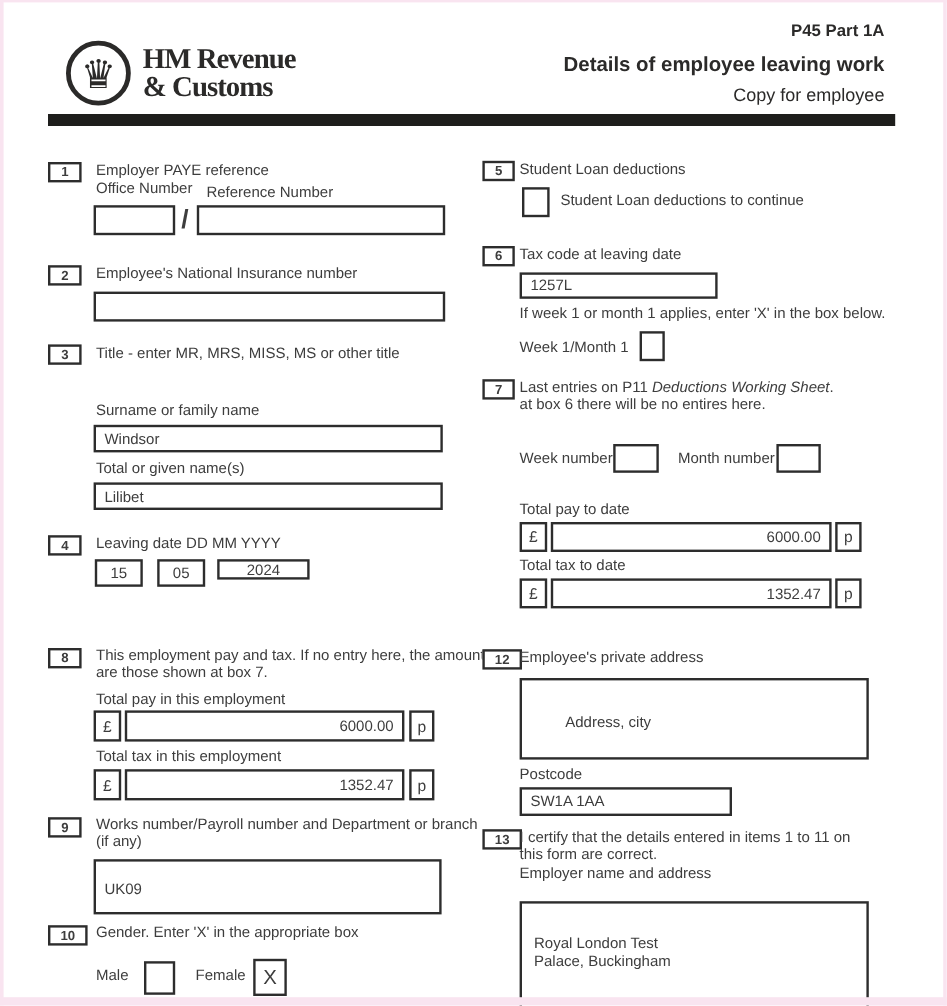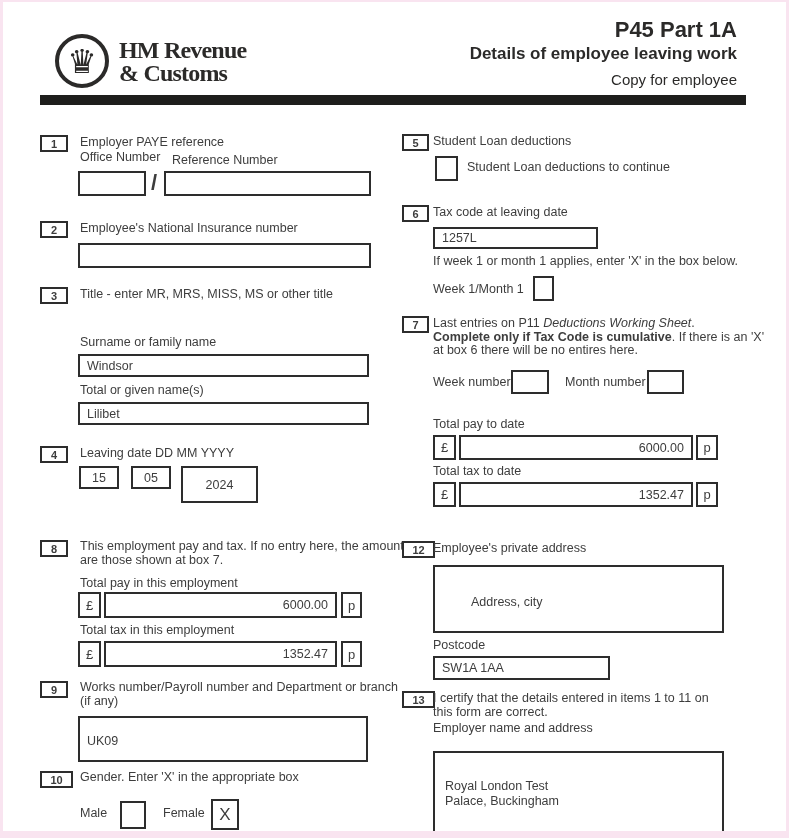--- a/index.html
+++ b/index.html
@@ -27,21 +27,21 @@
     border:4px solid #2b2a29; border-radius:50%;
     display:flex; align-items:center; justify-content:center;
   }
   .logo-ring span { font-size:33px; line-height:33px; color:#2b2a29; }
   .logo-text {
     position:absolute; left:119px; top:39px;
     font-size:24px; font-weight:bold; letter-spacing:-0.8px;
     line-height:23px; color:#2b2a29;font-family:Liberation Serif, serif;
   }
   .hdr-right { position:absolute; right:52px; text-align:right; color:#2b2a29; }
-  .hdr-title    { top:17px; font-size:22px; font-weight:bold; }
+  .hdr-title    { top:17px; font-size:14px; font-weight:bold; }
   .hdr-subtitle { top:44px; font-size:17px; font-weight:bold; }
   .hdr-copy     { top:71px; font-size:15px; font-weight:normal; }
   .black-bar { position:absolute; left:40px; top:95px; width:706px; height:10px; background:#1e1e1c; }
 
   
   .badge {
     position:absolute; border:2px solid #2d2d2d; background:#fff;
     font-size:11px; font-weight:bold; text-align:center;
     display:flex; align-items:center; justify-content:center;
     width:28px; height:17px; color:#3d3d3d;
@@ -104,21 +104,21 @@
   <div class="lbl" style="left:80px; top:288px;">Title - enter MR, MRS, MISS, MS or other title</div>
   <div class="lbl" style="left:80px; top:336px;">Surname or family name</div>
   <div class="inp" style="left:78px; top:354px; width:291px; height:23px;">Windsor</div>
   <div class="lbl" style="left:80px; top:384px;">Total or given name(s)</div>
   <div class="inp" style="left:78px; top:402px; width:291px; height:23px;">Lilibet</div>
 
   <div class="badge" style="left:40px; top:446px;">4</div>
   <div class="lbl" style="left:80px; top:447px;">Leaving date DD MM YYYY</div>
   <div class="inp center" style="left:79px; top:466px; width:40px; height:23px;">15</div>
   <div class="inp center" style="left:131px; top:466px; width:40px; height:23px;">05</div>
-  <div class="inp center" style="left:181px; top:466px; width:77px; height:37px;">2024</div>
+  <div class="inp center" style="left:181px; top:466px; width:77px; height:17px;">2024</div>
 
   <div class="badge" style="left:40px; top:540px;">8</div>
   <div class="lbl" style="left:80px; top:540px;">
     <span class="blk">This employment pay and tax. If no entry here, the amounts</span>
     <span class="blk">are those shown at box 7.</span>
   </div>
   <div class="lbl" style="left:80px; top:577px;">Total pay in this employment</div>
   <div class="cur" style="left:78px; top:592px; width:23px; height:26px;">£</div>
   <div class="inp right" style="left:104px; top:592px; width:233px; height:26px;">6000.00</div>
   <div class="cur" style="left:341px; top:592px; width:21px; height:26px;">p</div>
@@ -149,21 +149,20 @@
   <div class="badge" style="left:402px; top:205px; width:27px;">6</div>
   <div class="lbl" style="left:433px; top:206px;">Tax code at leaving date</div>
   <div class="inp" style="left:433px; top:227px; width:165px; height:22px;">1257L</div>
   <div class="lbl" style="left:433px; top:255px;">If week 1 or month 1 applies, enter 'X' in the box below.</div>
   <div class="lbl" style="left:433px; top:283px;">Week 1/Month 1</div>
   <div class="cb" style="left:533px; top:276px; width:21px; height:25px;"></div>
 
   <div class="badge" style="left:402px; top:316px; width:27px;">7</div>
   <div class="lbl" style="left:433px; top:317px;">
     <span class="blk"><span>Last entries on P11 </span><span class="it">Deductions Working Sheet</span><span>.</span></span>
-    <span class="blk"><span class="bd">Complete only if Tax Code is cumulative</span><span>. If there is an 'X'</span></span>
     <span class="blk">at box 6 there will be no entires here.</span>
   </div>
   <div class="lbl" style="left:433px; top:376px;">Week number</div>
   <div class="inp" style="left:511px; top:370px; width:38px; height:24px;"></div>
   <div class="lbl" style="left:565px; top:376px;">Month number</div>
   <div class="inp" style="left:647px; top:370px; width:37px; height:24px;"></div>
   <div class="lbl" style="left:433px; top:418px;">Total pay to date</div>
   <div class="cur" style="left:433px; top:435px; width:23px; height:25px;">£</div>
   <div class="inp right" style="left:459px; top:435px; width:234px; height:25px;">6000.00</div>
   <div class="cur" style="left:696px; top:435px; width:22px; height:25px;">p</div>

